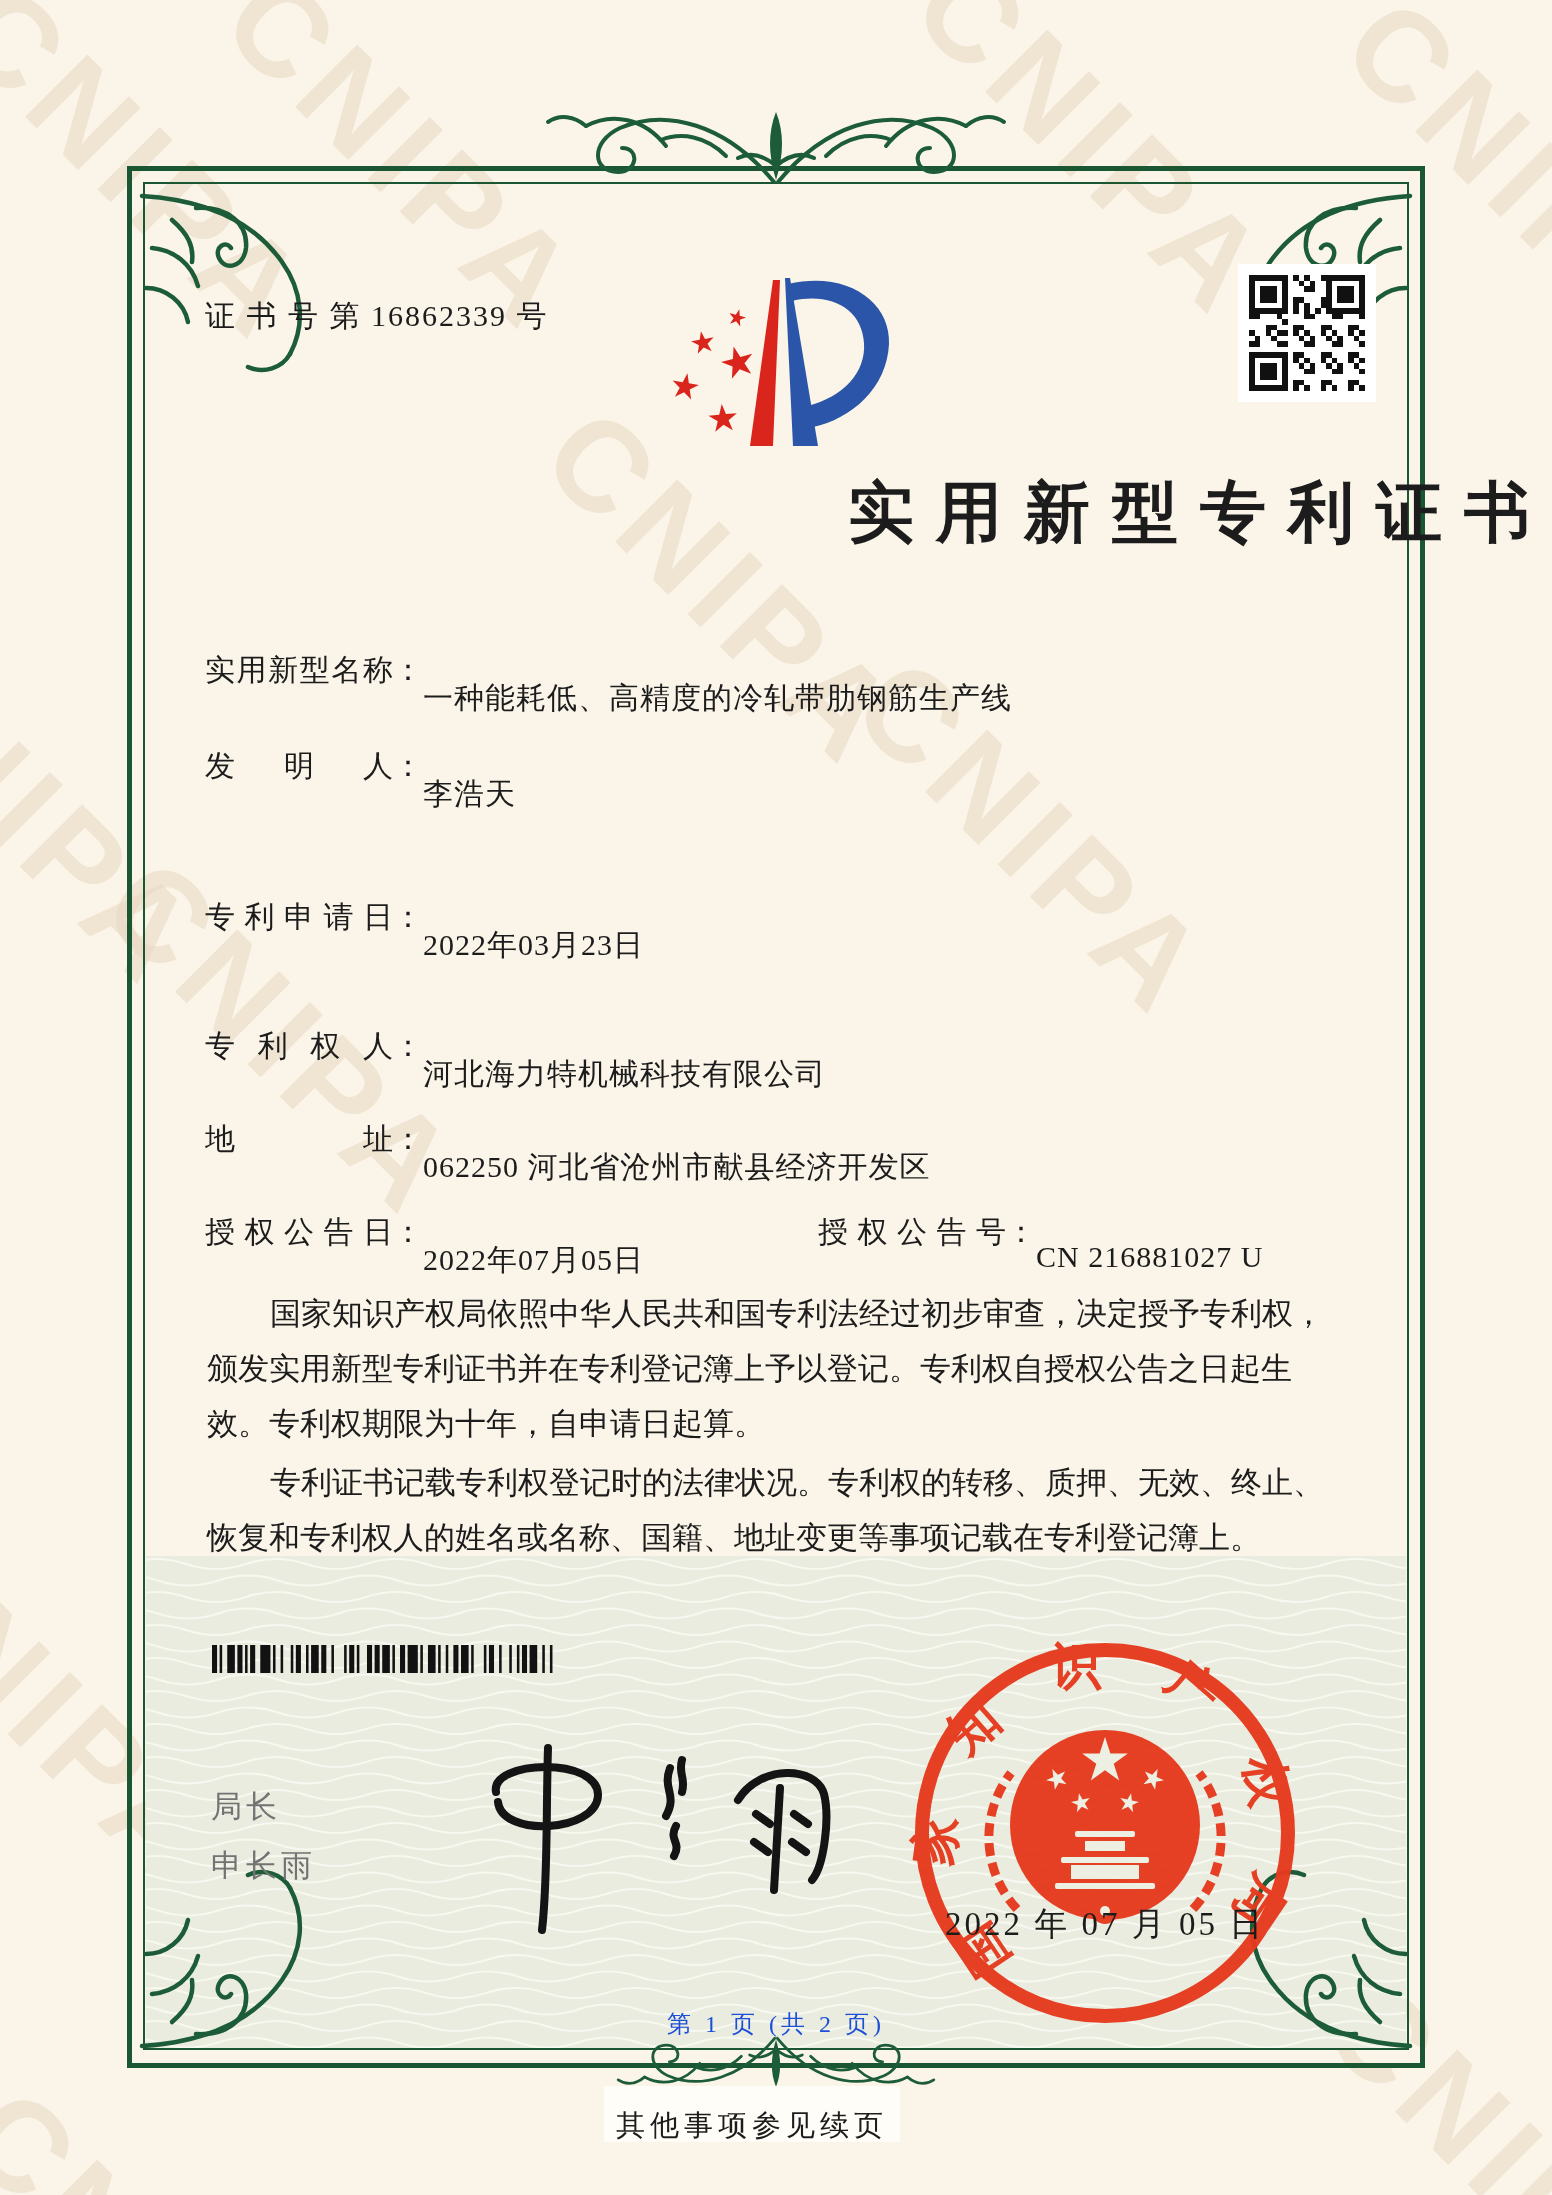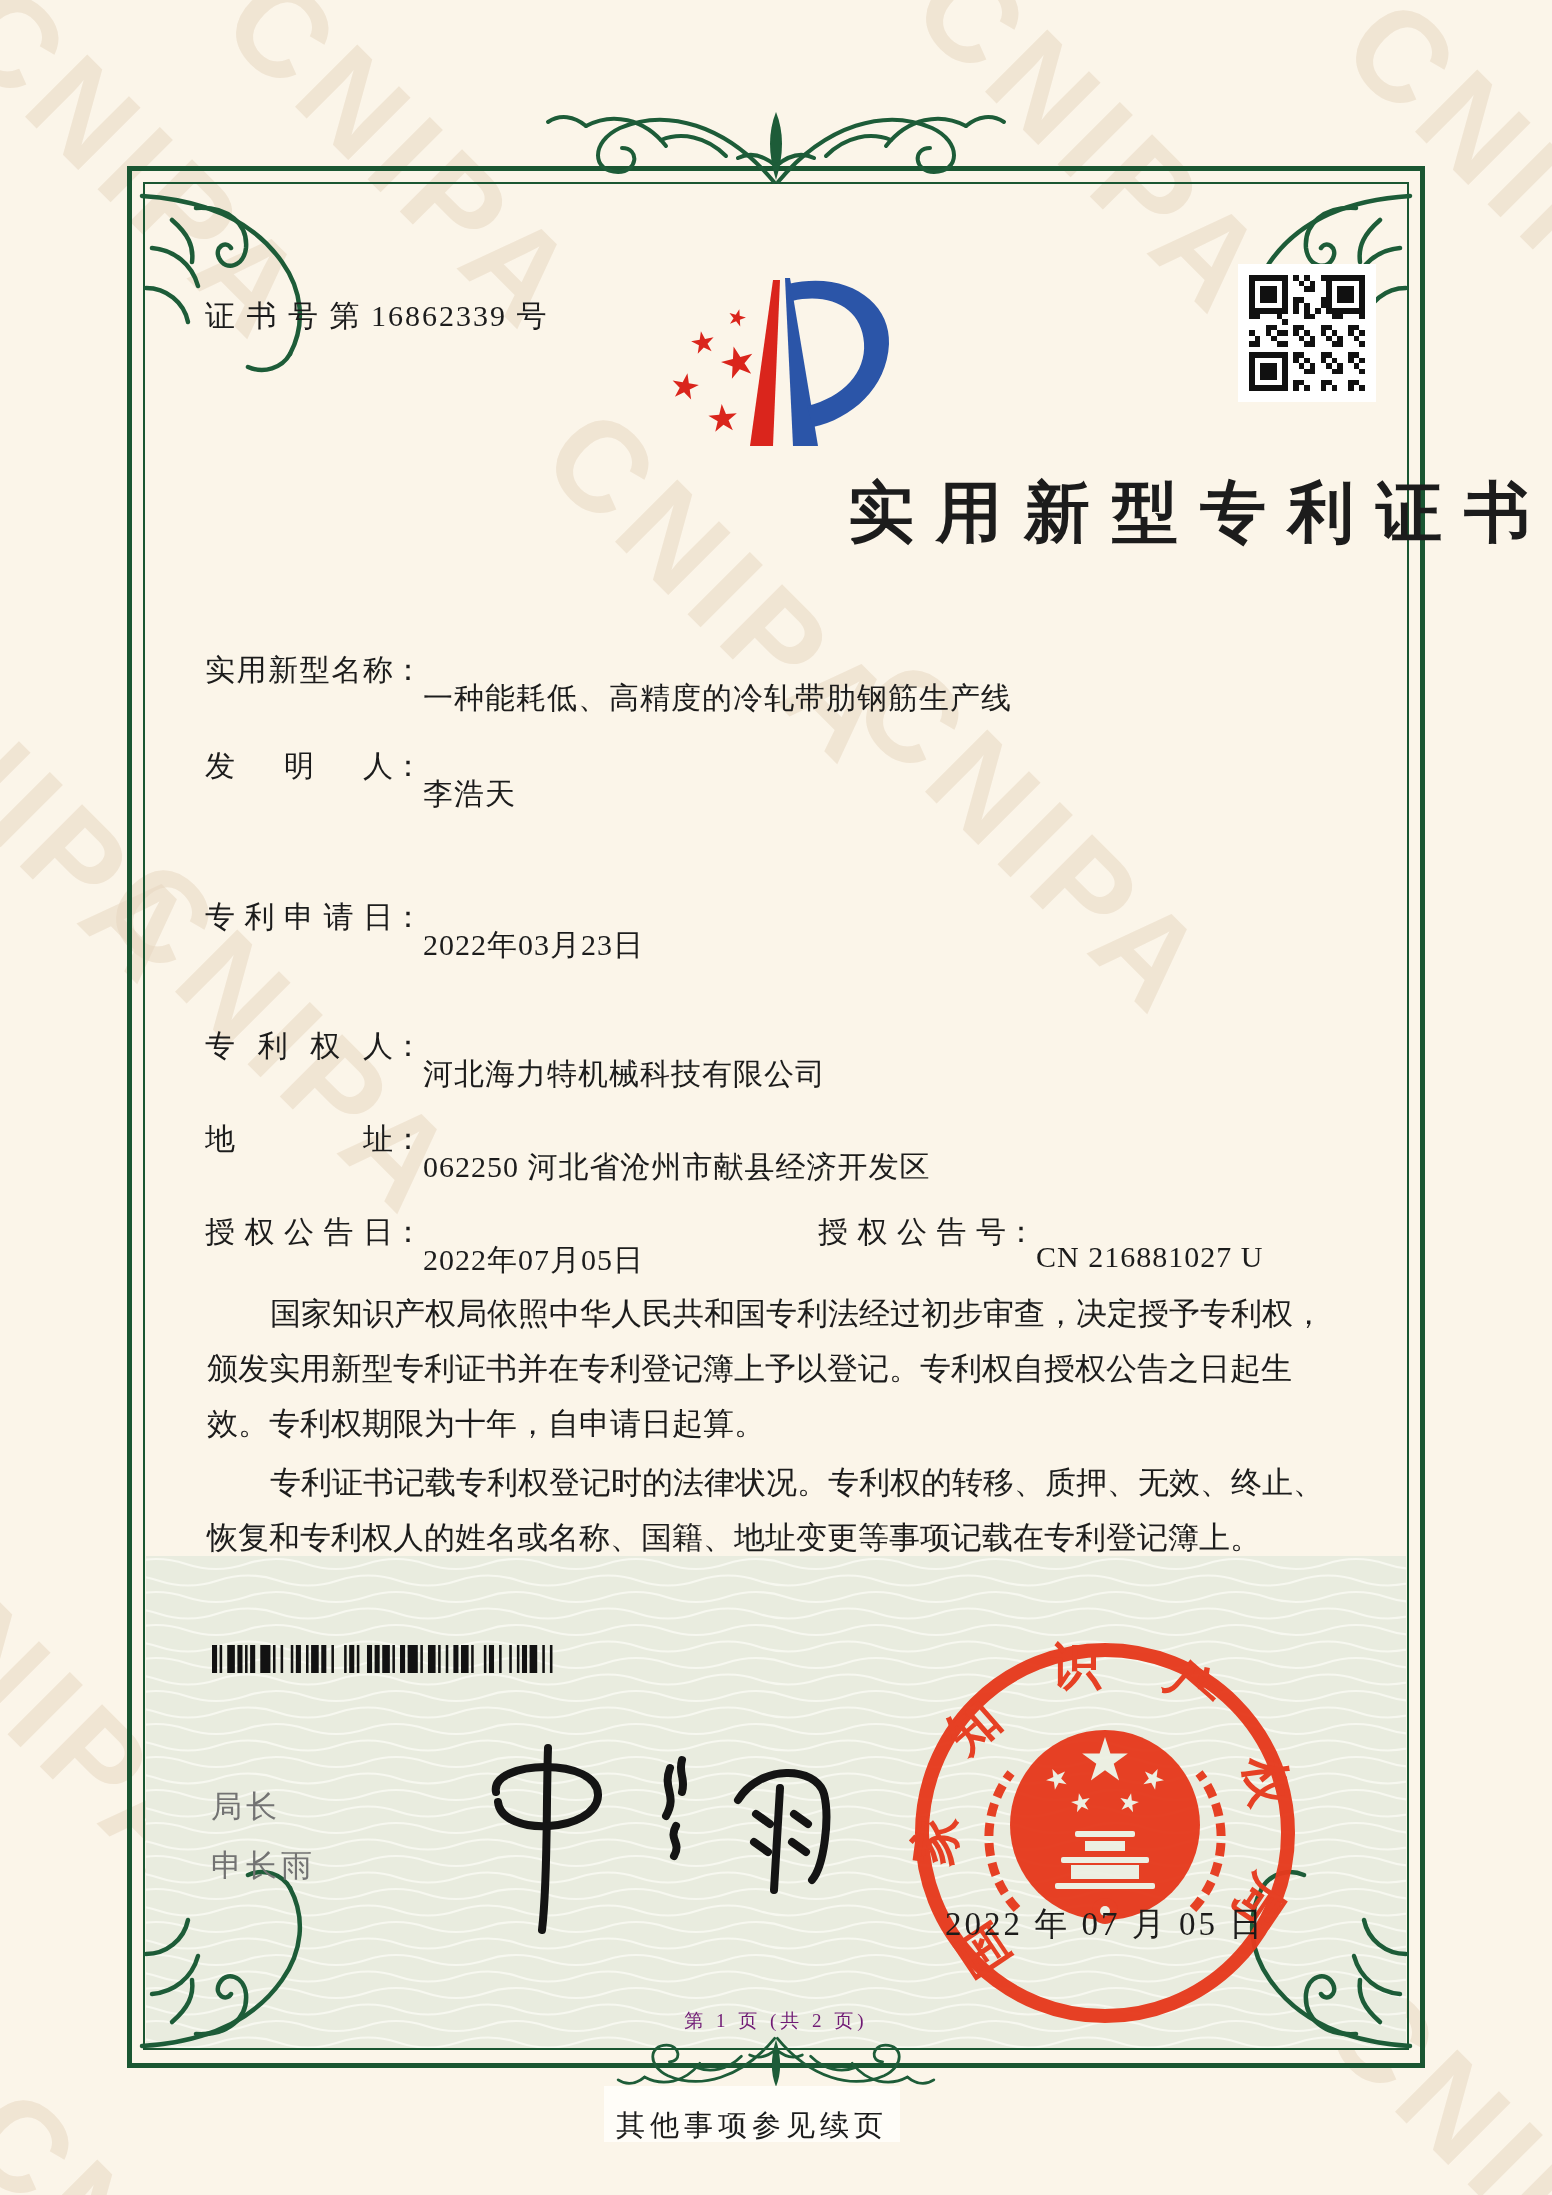--- a/index.html
+++ b/index.html
@@ -23,21 +23,21 @@
   .frow{position:absolute;left:205px;width:1160px;height:44px;font-size:30px;white-space:nowrap;}
   .flabel{display:inline-block;width:188px;text-align:justify;text-align-last:justify;vertical-align:top;}
   .fcolon{display:inline-block;vertical-align:top;}
   .fvalue{display:inline-block;vertical-align:top;letter-spacing:1px;margin-top:28px;}
   .grant-no{position:absolute;left:613px;top:0;}
   .paras{position:absolute;left:203px;top:1282px;width:1150px;font-size:31px;line-height:55px;}
   .paras p{margin:4px;text-indent:63px;word-break:break-all;}
   .director{position:absolute;left:211px;font-size:31px;letter-spacing:4px;font-weight:400;
       font-family:"Liberation Sans","DejaVu Sans",sans-serif;color:#737373;}
   .pagefoot{position:absolute;left:0;top:2008px;width:1552px;text-align:center;
-      font-size:19px;letter-spacing:4px;color:#701a75;}
+      font-size:24px;letter-spacing:4px;color:#1d4ed8;}
   .noteband{position:absolute;left:604px;top:2086px;width:296px;height:56px;background:#fffdf8;}
   .noteband div{width:100%;text-align:center;font-size:29px;letter-spacing:5px;margin-top:20px;}
   svg{display:block;}
 </style>
 </head>
 <body>
 
 <svg width="0" height="0" style="position:absolute" aria-hidden="true">
   <defs>
     <polygon id="star5" points="0,-1 0.225,-0.309 0.951,-0.309 0.363,0.118 0.588,0.809 0,0.382 -0.588,0.809 -0.363,0.118 -0.951,-0.309 -0.225,-0.309"></polygon>

